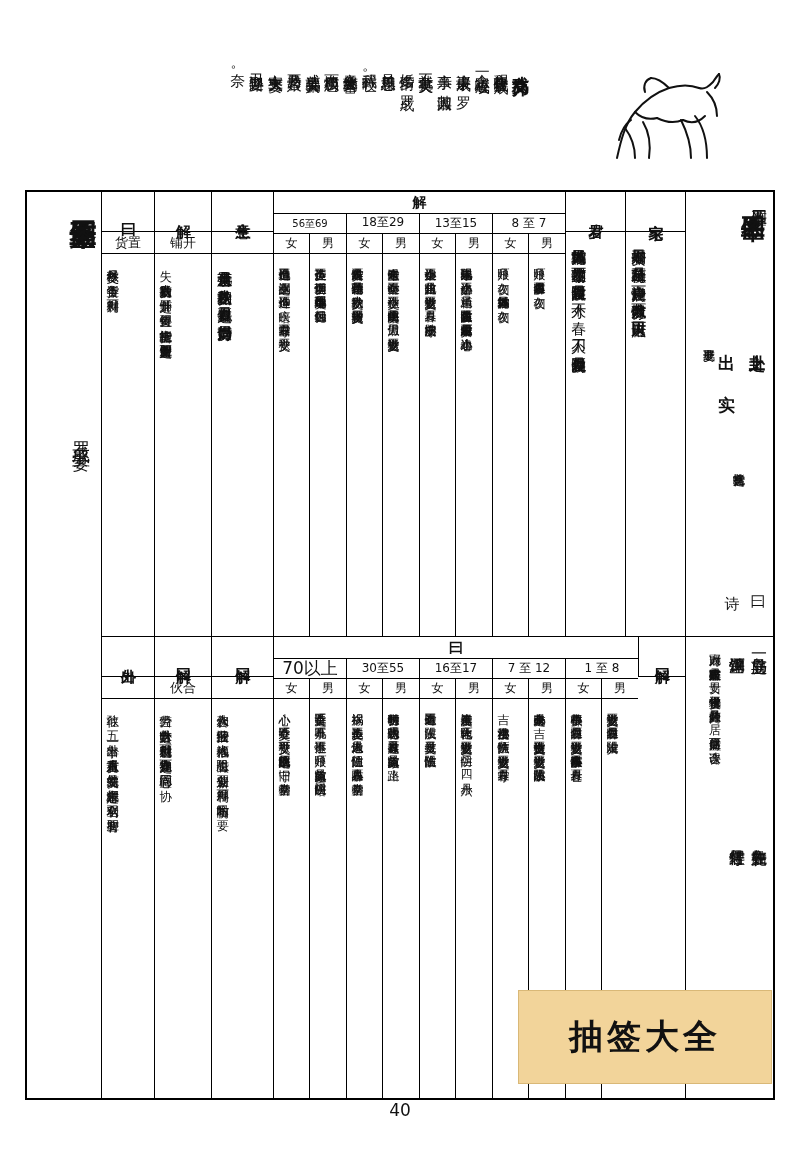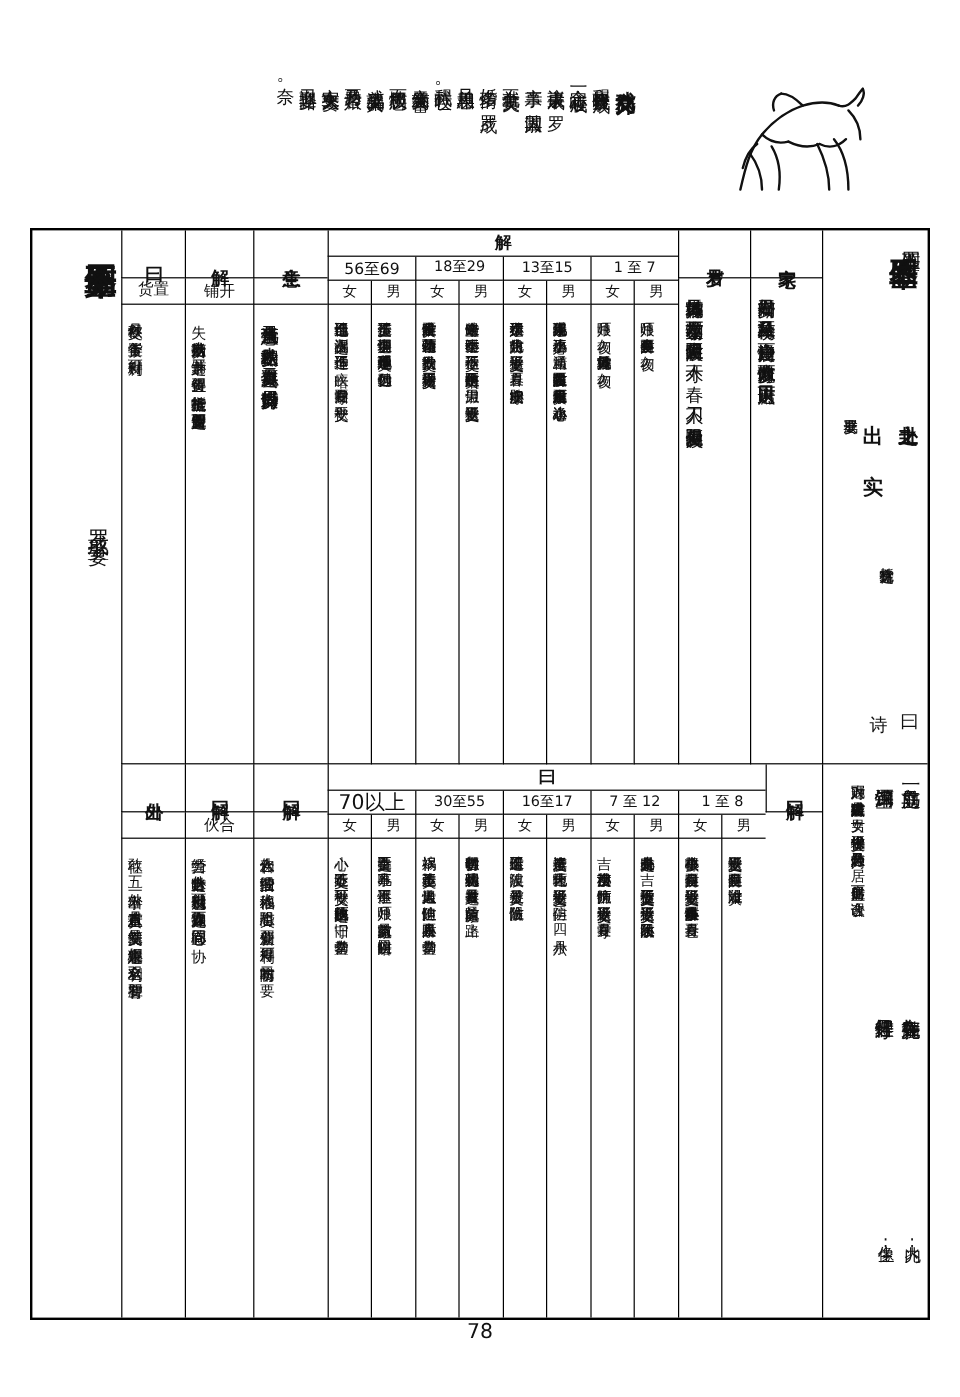--- a/index.html
+++ b/index.html
@@ -101,39 +101,39 @@
     <div class="cell hdr" style="left:246px;top:0;width:292px;height:22px;">
       <div style="font-size:14px;">解</div>
     </div>
     <div class="cell hdr" style="left:538px;top:0;width:60px;height:40px;">
       <div class="ctext" style="font-size:15px;">岁君</div>
     </div>
     <div class="cell hdr" style="left:598px;top:0;width:60px;height:40px;">
       <div class="ctext" style="font-size:15px;">家宅</div>
     </div>
 
-    <div class="cell" style="left:74px;top:40px;width:53px;height:22px;border-bottom:1px solid #000;display:flex;justify-content:center;">
+    <div class="cell" style="left:74px;top:40px;width:53px;height:22px;border-bottom:1px solid #000;display:flex;align-items:center;justify-content:center;">
       <span style="font-size:13px;">货置</span>
     </div>
     <div class="cell" style="left:127px;top:40px;width:57px;height:22px;border-bottom:1px solid #000;display:flex;align-items:center;justify-content:center;text-align:right;">
       <span style="font-size:13px;">铺开</span>
     </div>
     <div class="cell" style="left:184px;top:40px;width:62px;height:22px;border-bottom:1px solid #000;"></div>
 
     <div class="cell" style="left:246px;top:22px;width:73px;height:20px;border-bottom:1px solid #000;display:flex;align-items:center;justify-content:center;">
-      <span style="font-size:13px;">56至69</span>
+      <span style="font-size:10px;">56至69</span>
     </div>
     <div class="cell" style="left:319px;top:22px;width:73px;height:20px;border-bottom:1px solid #000;display:flex;justify-content:center;">
       <span style="font-size:12px;">18至29</span>
     </div>
     <div class="cell" style="left:392px;top:22px;width:73px;height:20px;border-bottom:1px solid #000;display:flex;align-items:center;justify-content:center;">
       <span style="font-size:12px;">13至15</span>
     </div>
     <div class="cell" style="left:465px;top:22px;width:73px;height:20px;border-bottom:1px solid #000;display:flex;align-items:center;justify-content:center;">
-      <span style="font-size:12px;">1 至 7</span>
+      <span style="font-size:12px;">8 至 7</span>
     </div>
 
     <div class="cell" style="left:246px;top:42px;width:36px;height:20px;border-bottom:1px solid #000;display:flex;align-items:center;justify-content:center;">
         <span style="font-size:12px;">女</span>
       </div>
     <div class="cell" style="left:282px;top:42px;width:37px;height:20px;border-bottom:1px solid #000;display:flex;align-items:center;justify-content:center;">
         <span style="font-size:12px;">男</span>
       </div>
     <div class="cell" style="left:319px;top:42px;width:36px;height:20px;border-bottom:1px solid #000;display:flex;align-items:center;justify-content:center;">
         <span style="font-size:12px;">女</span>
@@ -325,15 +325,18 @@
       <div style="position:absolute;right:26px;top:8px;font-size:16px;" class="ctext">深潭垂钓饵</div>
       <div style="position:absolute;right:4px;top:200px;font-size:16px;" class="ctext">胜如争在先</div>
       <div style="position:absolute;right:26px;top:200px;font-size:16px;" class="ctext">得鲤任君才</div>
       <div style="position:absolute;right:50px;top:8px;font-size:12px;width:40px;" class="ctext">人财冲冠  防疾难破财是非火盗  男女  宜求佛祖保平安  又嫌门户灶君分  居  居住财丁昌盛  改合课</div>
       <div style="position:absolute;right:4px;top:390px;font-size:14px;" class="ctext">内兆:</div>
       <div style="position:absolute;right:26px;top:390px;font-size:14px;" class="ctext">生像:</div>
     </div>
 
   </div>
 
-
-  <div id="pagenum">78</div>
+  <div id="stamp">
+    <span>抽签大全</span>
+  </div>
+
+  <div id="pagenum">40</div>
 </div>
 
 </body></html>

